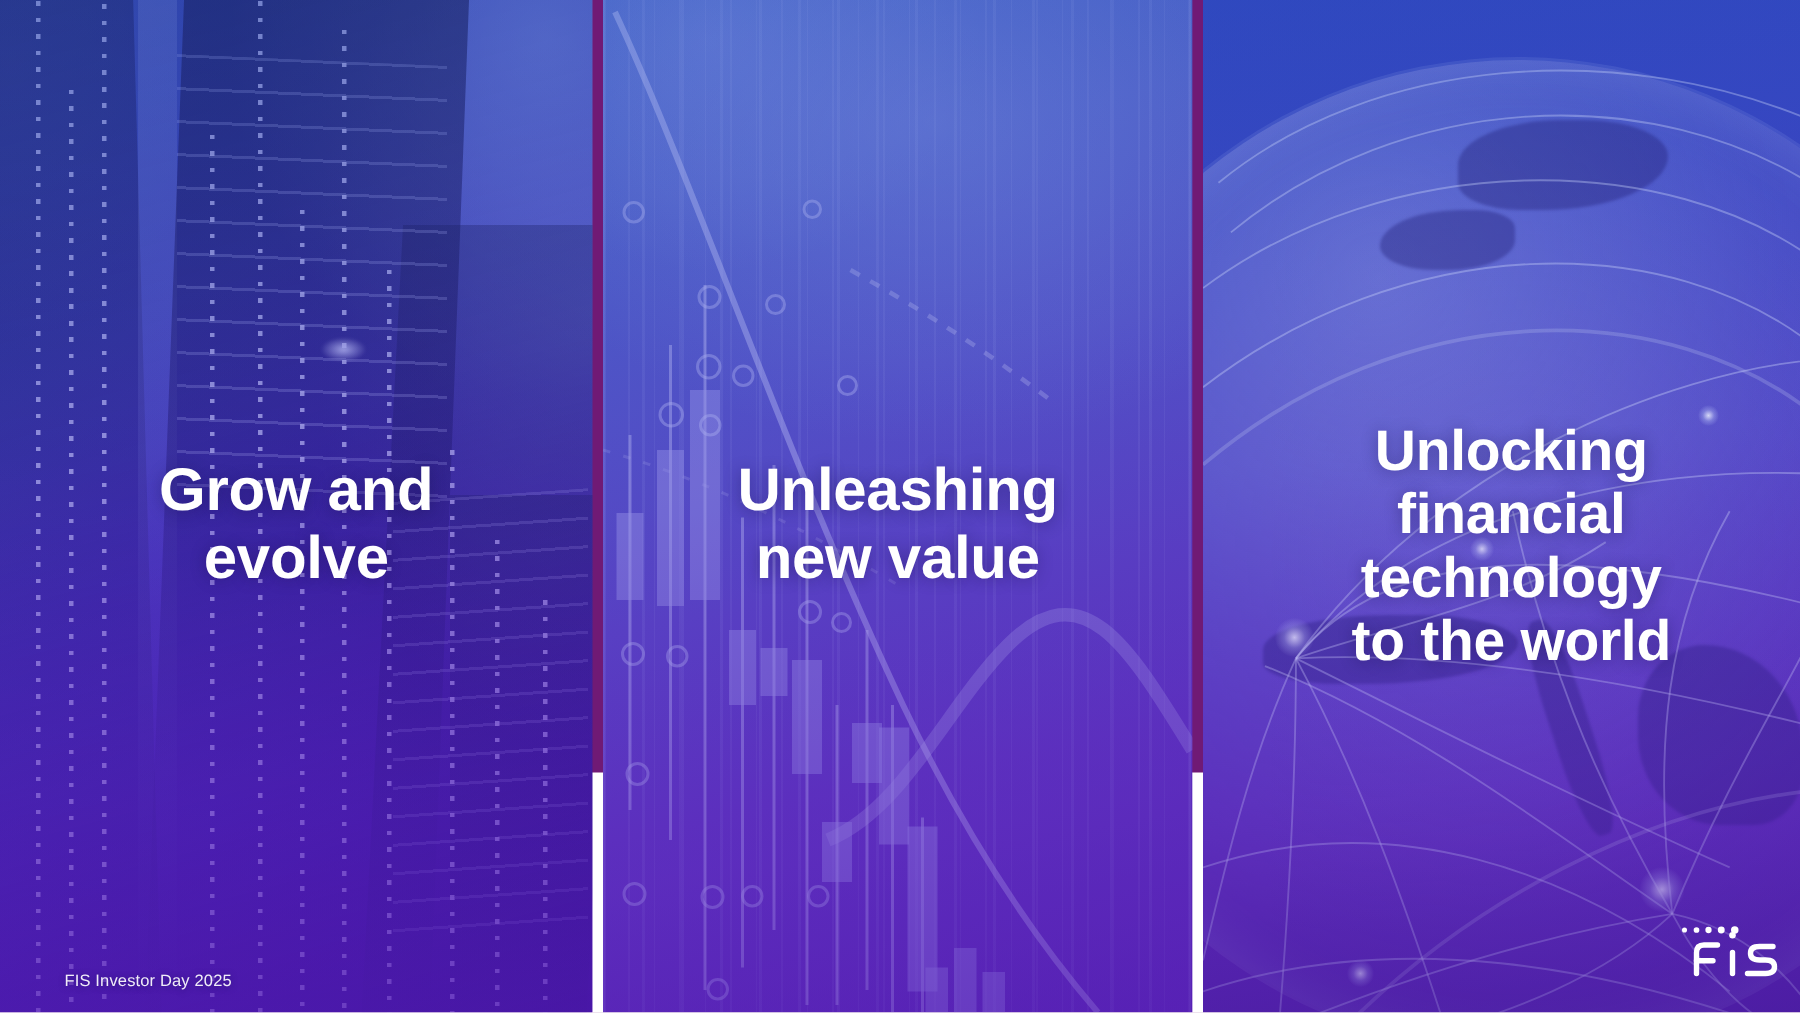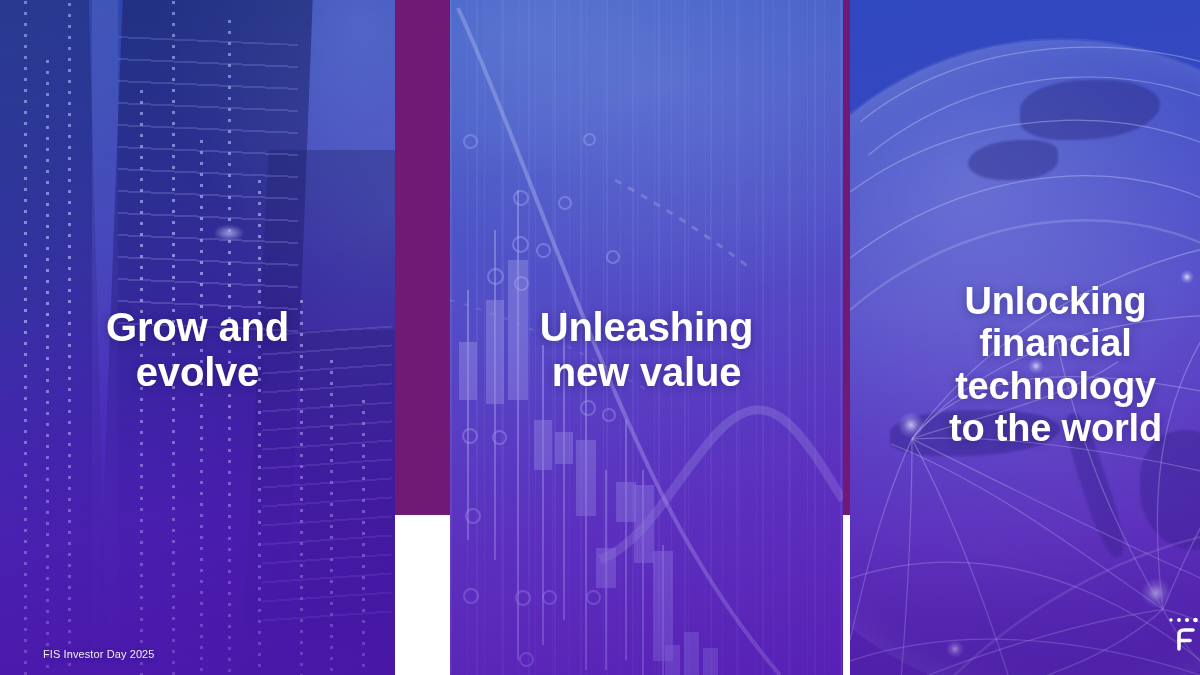--- a/index.html
+++ b/index.html
@@ -15,21 +15,21 @@
     display:flex;
     gap:7px;
   }
   .panel{
     position:relative;
     height:675px;
     overflow:hidden;
     flex:0 0 auto;
   }
   #panel-1{width:395px;}
-  #panel-2{width:393px;margin-left:48px;}
+  #panel-2{width:393px;}
   #panel-3{width:398px;padding-left:13px;}
 
   .layer{position:absolute;inset:0;}
 
   
   .p1-base{
     background:
       linear-gradient(150deg,
         #3b56b5 0%, #4057bd 14%, #4a53c2 30%,
         #5340c6 48%, #5a33c2 64%, #5c28bb 80%, #5a22b4 100%);

